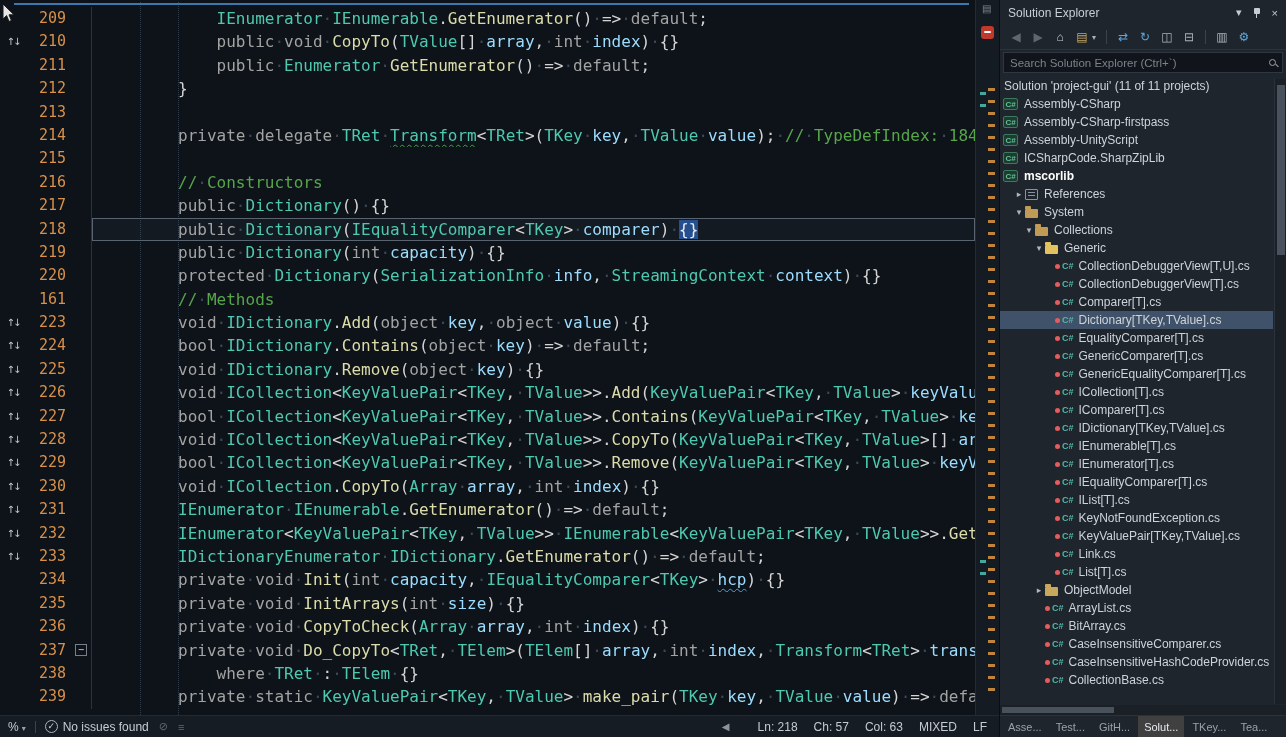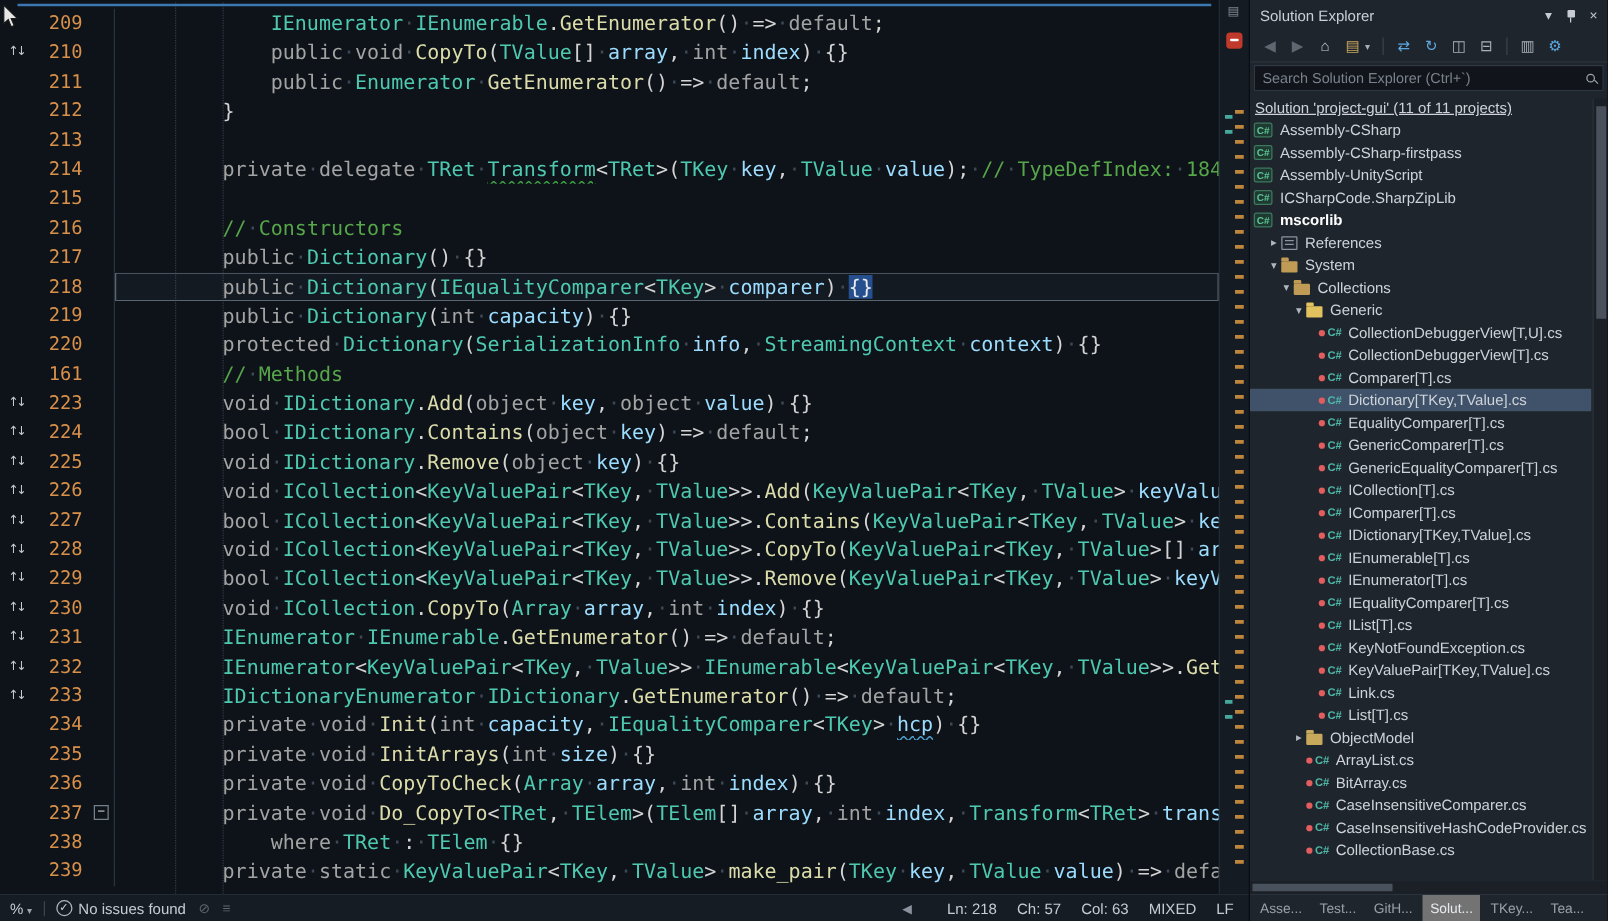--- a/index.html
+++ b/index.html
@@ -74,21 +74,21 @@
 .ref-icon::before{content:"";position:absolute;left:2px;top:2px;right:2px;height:1px;background:#8B949E;box-shadow:0 3px 0 #8B949E}
 .folder-icon{width:13px;height:9px;margin:2px 5px 0 0;flex:none;background:#C09B55;border-radius:1px;position:relative}
 .folder-icon::before{content:"";position:absolute;top:-3px;left:0;width:6px;height:3px;background:inherit;border-radius:1px 1px 0 0}
 .cs-icon{display:inline-flex;align-items:center;margin-right:4px;flex:none}
 .file-dot{width:5px;height:5px;border-radius:50%;background:#E25D5D;margin-right:2px}
 .cs-glyph{color:#4FB8A8;font-size:9px;font-weight:bold}
 .hsb{height:10px;background:#1B2027;position:relative}
 .hsb-thumb{position:absolute;left:2px;top:2px;width:112px;height:6px;background:#49525C}
 .ptabs{height:22px;display:flex;align-items:center;background:#1F252D;border-top:1px solid #2A323C;padding-left:2px}
 .ptab{padding:0 6px;height:100%;font-size:11px;color:#9AA1A8;display:flex;align-items:center;margin-right:2px;white-space:nowrap}
-.ptab.active{background:#737373;color:#E6EAEE}
+.ptab.active{background:#404040;color:#E6EAEE}
 .vsb{position:absolute;right:0;top:79px;bottom:33px;width:12px;background:#1B2027;border-left:1px solid #2A323C}
 .vsb-thumb{position:absolute;left:2px;top:6px;width:8px;height:170px;background:#49525C}
 </style>
 </head>
 <body>
 
 <div class="app">
   <svg class="mouse-cursor" width="14" height="20" viewBox="0 0 14 20">
       <polygon points="1,0 1,15 4.6,11.6 7,17.5 9.4,16.4 7,10.8 12,10.8" fill="#E6E6E6" stroke="#1A1A1A" stroke-width="1"></polygon>
     </svg>
@@ -233,21 +233,21 @@
         <span class="tb-sep"></span>
         <span class="tb-icon" style="color: rgb(168, 176, 184);">▥</span>
         <span class="tb-icon" style="color: rgb(92, 167, 222);">⚙</span>
       </div>
     <div class="searchbox">
       <input class="search-input" placeholder="Search Solution Explorer (Ctrl+`)" style="">
       <span class="mag"></span>
     </div>
     <div class="tree">
         <div class="trow">
-          <div class="trow-inner" style="padding-left: 3px; text-decoration: underline;">
+          <div class="trow-inner" style="padding-left: 3px;">
             <span class="tlabel">Solution 'project-gui' (11 of 11 projects)</span>
           </div>
         </div>
         <div class="trow">
           <div class="trow-inner" style="padding-left: 3px;">
             <span class="proj-icon">C#</span>
             <span class="tlabel">Assembly-CSharp</span>
           </div>
         </div>
         <div class="trow">

